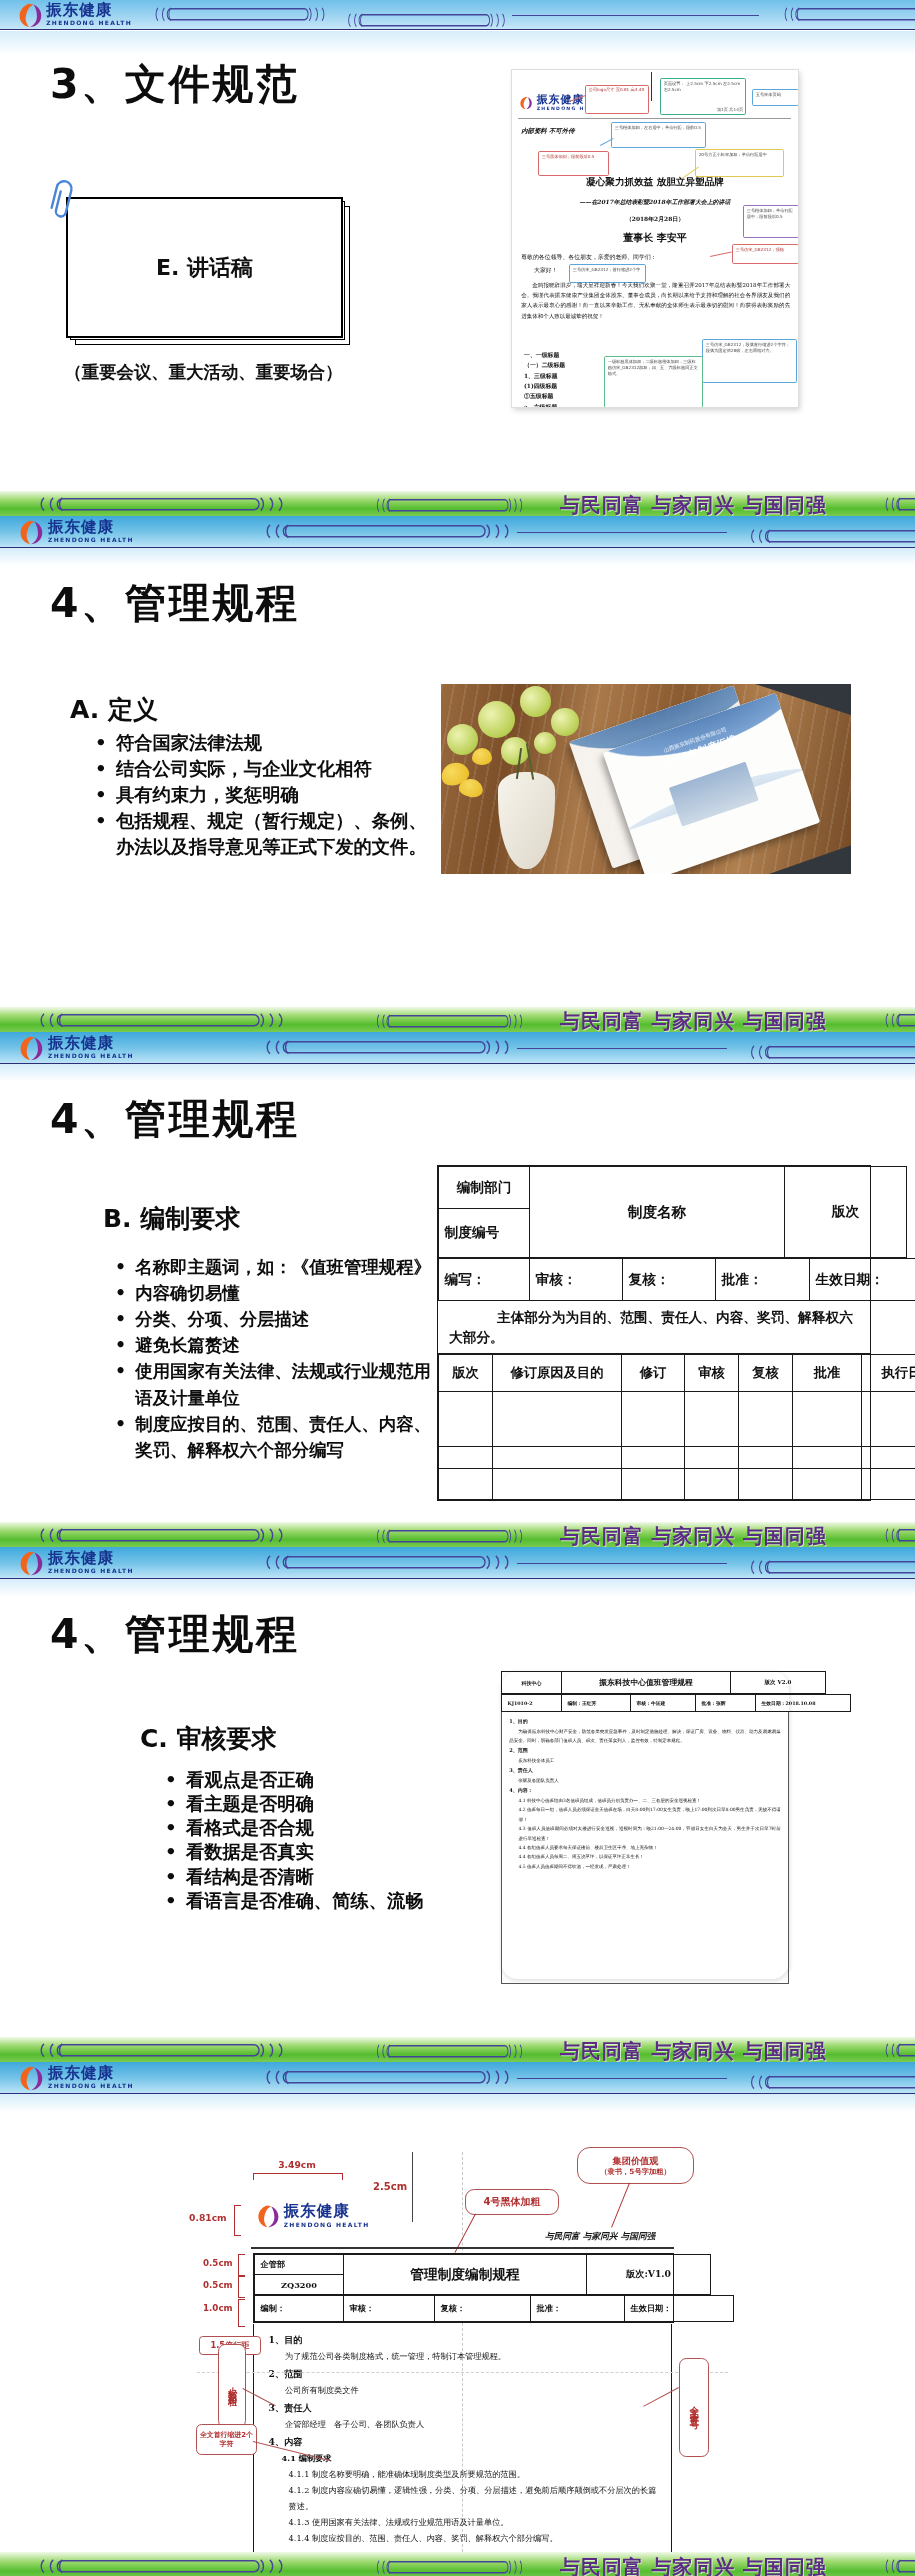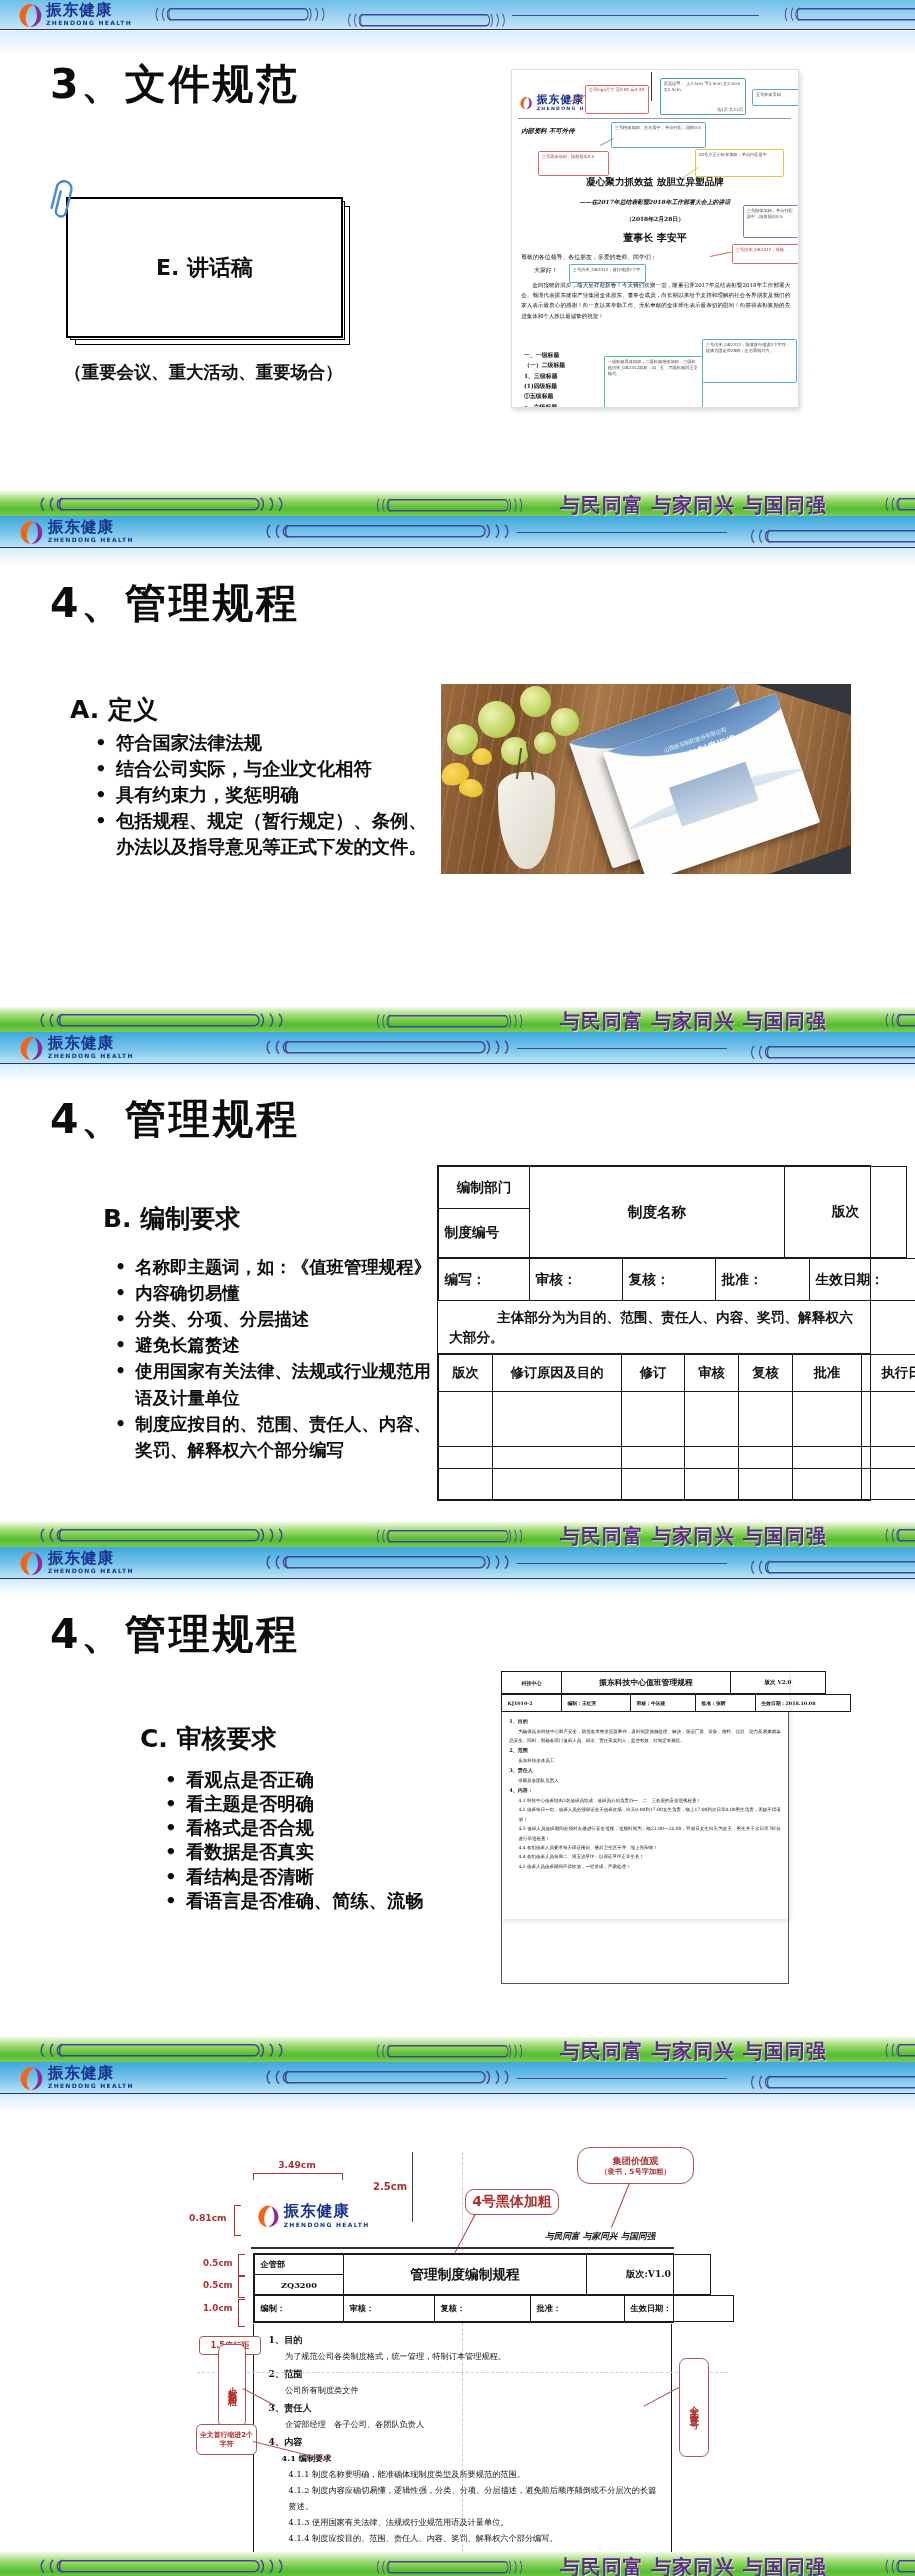--- a/index.html
+++ b/index.html
@@ -454,21 +454,21 @@
       <div class="bi">
           <span class="dot">•</span>
           <span>看结构是否清晰</span>
         </div>
       <div class="bi">
           <span class="dot">•</span>
           <span>看语言是否准确、简练、流畅</span>
         </div>
     </div>
 
-    <div class="a" style="left:501px;top:73px;width:288px;height:248px;background:#fff;box-shadow:0.9px 1.8px 4.6px rgba(0,0,0,.12);">
+    <div class="a" style="left:501px;top:73px;width:288px;height:308px;background:#fff;box-shadow:0.9px 1.8px 4.6px rgba(0,0,0,.12);border-radius:17px;">
       <table class="tb thin" style="font-family:'DejaVu Serif','Liberation Serif',serif;">
         <tbody>
             <tr style="height:22px;">
           <td style="width:48px;font-size:5px;text-align:center;">科技中心</td>
           <td style="width:157px;font-size:7.8px;font-weight:800;text-align:center;">振东科技中心值班管理规程</td>
           <td style="width:83px;font-size:5.5px;text-align:center;">版次 V2.0</td>
         </tr>
       </tbody>
         </table>
       <table class="tb thin">
@@ -547,21 +547,21 @@
     <div class="a logo" style="left:256px;top:91px;">
       <svg width="24" height="24" viewBox="0 0 30 30">
           <use href="#mark"></use>
         </svg>
       <span class="txt">
           <span class="cn">振东健康</span>
           <span class="en">ZHENDONG HEALTH</span>
         </span>
     </div>
 
-    <div class="co" style="left:465px;top:76px;width:92px;height:24px;font-size:14px;text-align:right;">
+    <div class="co" style="left:465px;top:76px;width:92px;height:24px;font-size:10px;text-align:right;">
       <span>4号黑体加粗</span>
     </div>
     <div class="lead" style="left:476px;top:101px;width:44px;border-color:#b03030;transform:rotate(118deg);"></div>
 
     <div class="co" style="left:577px;top:34px;width:115px;height:35px;font-size:9.2px;border-radius:13px;flex-direction:column;line-height:1.3;">
       <span>集团价值观</span>
         <span style="font-size:7.3px;">（隶书，5号字加粗）</span>
     </div>
     <div class="lead" style="left:630px;top:70px;width:48px;border-color:#b03030;transform:rotate(112deg);"></div>
     <div class="a docserif" style="left:545px;top:118px;font-size:8.7px;font-weight:800;font-style:italic;color:#1a1a1a;">与民同富 与家同兴 与国同强</div>

